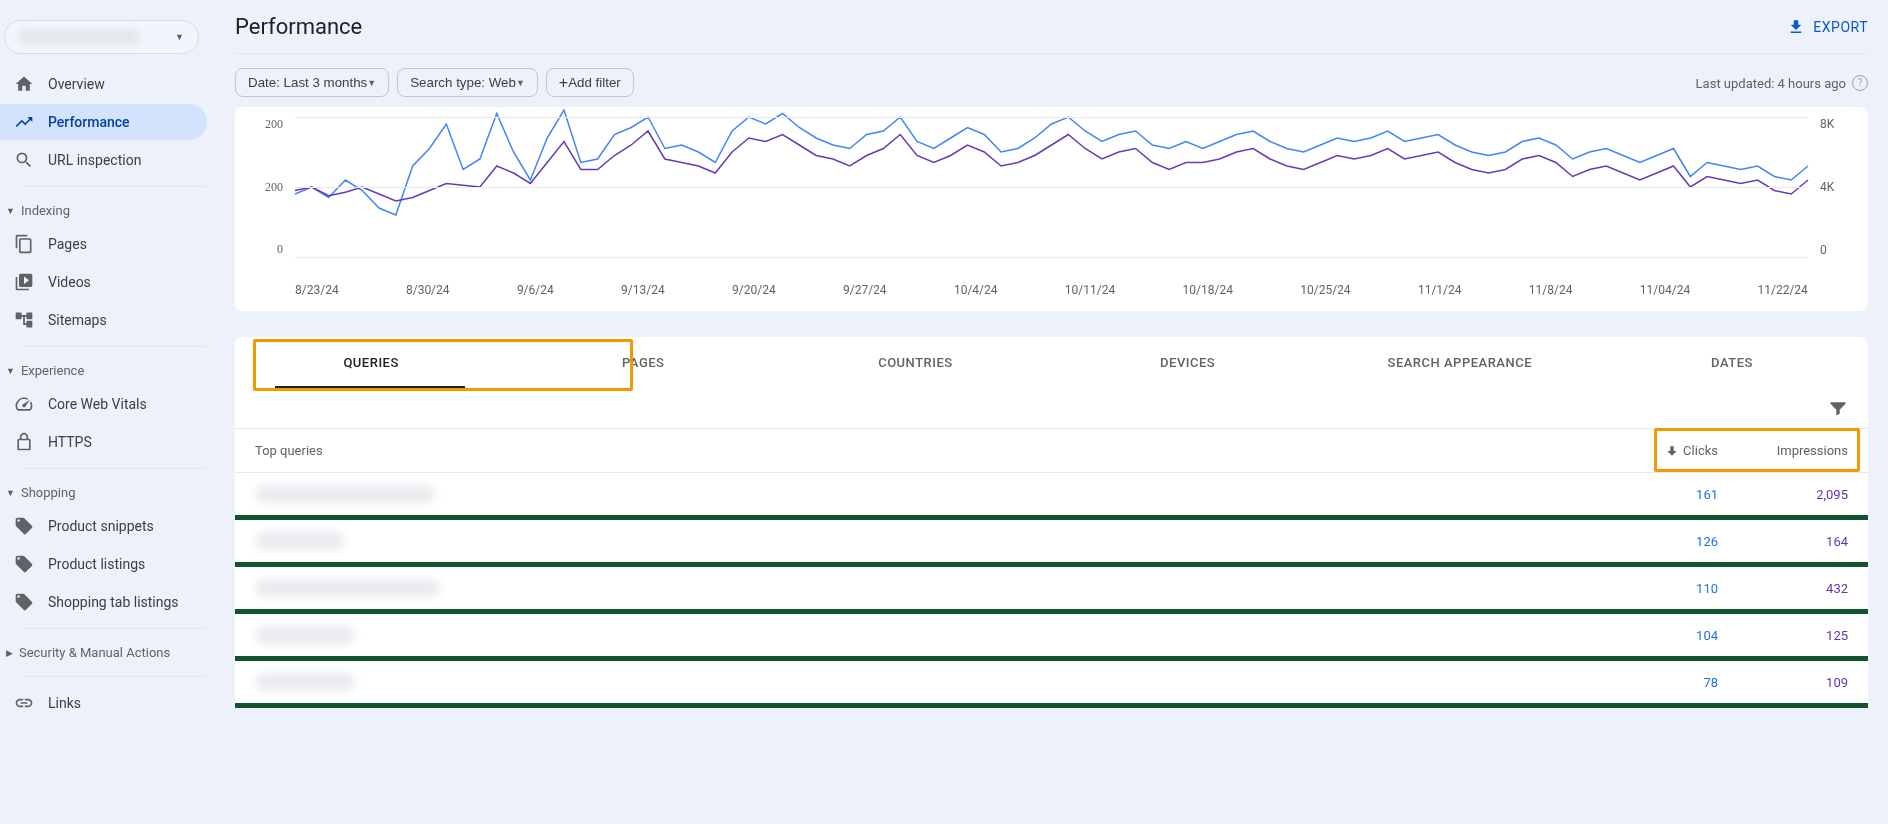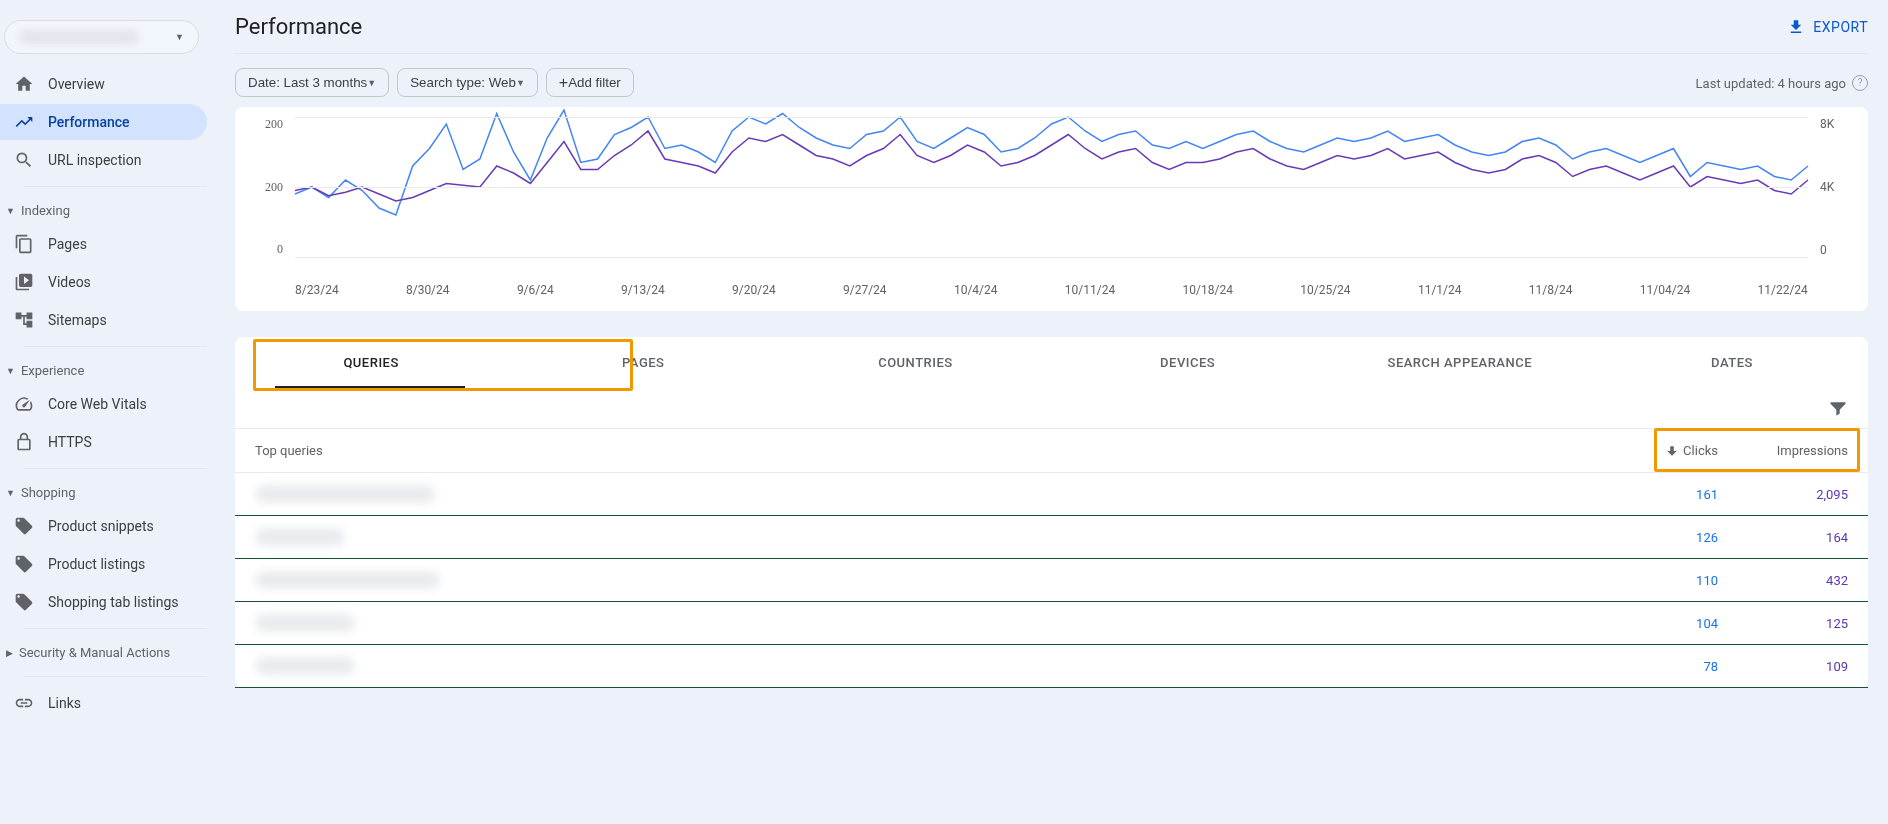--- a/index.html
+++ b/index.html
@@ -32,21 +32,21 @@
 .tabs-row { display: flex; position: relative; }
 .tab { flex: 1; text-align: center; padding: 18px 0; color: #5f6368; letter-spacing: .5px; font-size: 13px; cursor: pointer; font-weight: 500; }
 .tab.active { color: #202124; }
 .tab-underline { position: absolute; bottom: 0; height: 2px; background: #202124; }
 .highlight-box { position: absolute; border: 3px solid #f29900; border-radius: 2px; pointer-events: none; z-index: 5; }
 .filter-icon-row { padding: 10px 20px; display: flex; justify-content: flex-end; color: #5f6368; }
 .table-head { display: flex; padding: 14px 20px; border-bottom: 1px solid #e8eaed; border-top: 1px solid #e8eaed; color: #5f6368; font-size: 13px; align-items:flex-end; }
 .col-query { flex: 1; }
 .col-clicks { width: 120px; text-align: right; display:flex; justify-content:flex-end; align-items:center; gap:4px; }
 .col-impr { width: 130px; text-align: right; }
-.table-row { display: flex; padding: 12px 20px; border-bottom: 1px solid #14532d; align-items: center; }
+.table-row { display: flex; padding: 12px 20px; border-bottom: 5px solid #14532d; align-items: center; }
 .blurred { height: 18px; background: #e9ebee; filter: blur(4px); border-radius: 12px; }
 .clicks-val { color: #1a73e8; font-size: 13px; }
 .impr-val { color: #5e35b1; font-size: 13px; }
 svg.line-chart { width: 100%; height: 100%; overflow: visible; }
 .triangle { font-size: 9px; color: #5f6368; }
 .info-circle { width:16px; height:16px; border:1.5px solid #9aa0a6; border-radius:50%; display:inline-flex; align-items:center; justify-content:center; font-size:10px; color:#9aa0a6; }
 </style>
 </head>
 <body>
 

